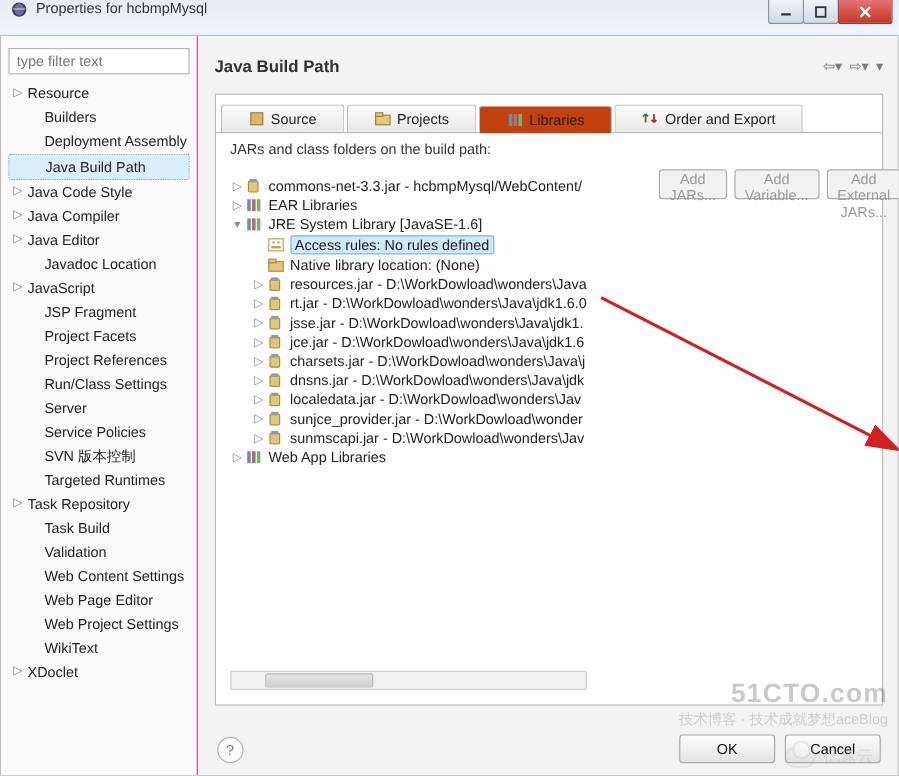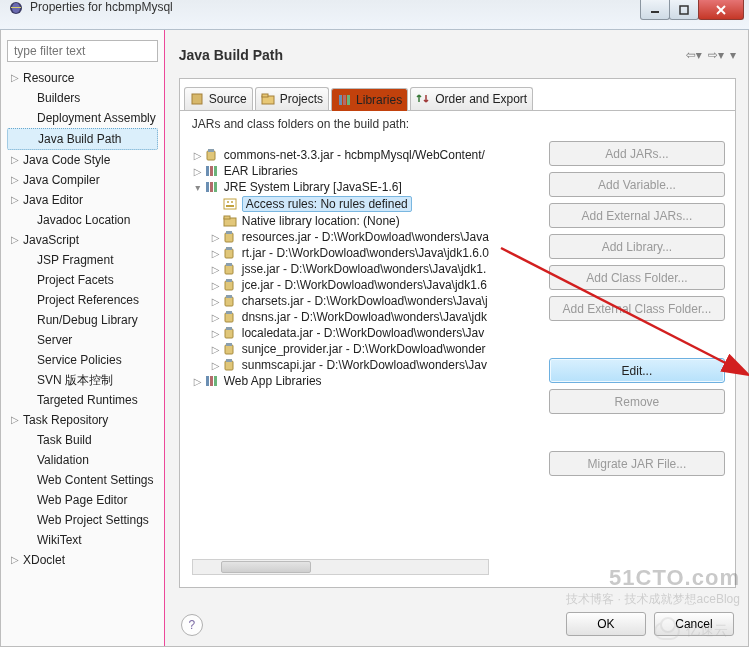--- a/index.html
+++ b/index.html
@@ -27,38 +27,38 @@
 
   .right-pane { flex:1; display:flex; flex-direction:column; padding:10px 14px 10px 14px; position:relative; }
   .page-header { display:flex; align-items:center; height:30px; }
   .page-header h1 { font-size:14px; font-weight:bold; margin:0; flex:1; color:#313131; }
   .tool-icons { display:flex; gap:6px; color:#7c7c7c; }
   .tool-icons span { font-size:12px; }
 
   .content-box { border:1px solid #bcbcbc; background:#fff; margin-top:8px; padding:6px 0 6px 0; position:relative; height:510px; }
   
   .tabs { display:flex; padding:2px 4px 0 4px; border-bottom:1px solid #bcbcbc; }
-  .tab { display:flex; align-items:center; gap:5px; padding:4px 5px; border:1px solid #bcbcbc; border-bottom:none; background:linear-gradient(#fbfbfb,#e9e9e9); border-radius:3px 3px 0 0; margin-right:2px; cursor:pointer; }
+  .tab { display:flex; align-items:center; gap:5px; padding:4px 22px; border:1px solid #bcbcbc; border-bottom:none; background:linear-gradient(#fbfbfb,#e9e9e9); border-radius:3px 3px 0 0; margin-right:2px; cursor:pointer; }
   .tab.active { background:#c2410c; position:relative; top:1px; }
   .tab .ticon { width:14px;height:14px; display:flex;align-items:center;justify-content:center; }
 
   .bp-body { display:flex; padding:10px 10px 0 10px; height:calc(100% - 30px);gap:48px; }
   .bp-desc { position:absolute; left:12px; top:38px; font-size:12px; color:#333; }
   .tree-area { flex:1; margin-top:26px; overflow:hidden; position:relative; }
   .tree { font-size:12px; }
   .tree .tnode { display:flex; align-items:center; padding:1px 2px; white-space:nowrap; }
   .tree .tnode .arrow { width:12px; display:inline-block; color:#8a8a8a; font-size:10px; text-align:center; }
   .tree .tnode .ticon-jar { width:16px; height:14px; margin-right:4px; display:flex;align-items:center;justify-content:center; }
   .tree .tnode.l2 { padding-left:20px; }
   .tree .tnode.selected .label { background:#cfe8fb; border:1px solid #7ab7e0; border-radius:2px; padding:0 3px; }
 
   .scroll-h { position:absolute; left:2px; right:2px; bottom:2px; height:16px; background:#f0f0f0; border:1px solid #d0d0d0; }
   .scroll-h .thumb { position:absolute; top:1px; left:28px; width:90px; height:12px; background:linear-gradient(#e4e4e4,#cfcfcf); border:1px solid #bbb; border-radius:2px; }
 
-  .btn-stack { width:176px; margin-left:10px; margin-top:20px; display:flex; flex-direction:column; gap:6px; }
+  .btn-stack { width:176px; margin-left:10px; margin-top:20px; display:flex; flex-direction:row; gap:6px; }
   .btn { height:25px; border:1px solid #adadad; background:#eee; border-radius:3px; color:#222; padding:0 8px; }
   .btn.disabled { color:#9a9a9a; background:#f2f2f2; }
   .btn.primary { background:linear-gradient(#d9f0fe,#b6e1fb); border-color:#6db0e0; box-shadow:inset 0 0 0 1px #eff9ff; }
   .btn.spacer { visibility:hidden; }
 
   
   .dlg-buttons { position:absolute; right:16px; bottom:10px; display:flex; gap:8px; }
   .dlg-btn { width:80px; height:24px; border:1px solid #aaa; border-radius:3px; background:linear-gradient(#fefefe,#e3e3e3); }
   .help-circle { position:absolute; left:16px; bottom:10px; width:22px; height:22px; border:1px solid #b0b0b0; border-radius:50%; display:flex;align-items:center;justify-content:center; color:#7b6aa4; background:#fdfdfd; }
 
@@ -153,21 +153,21 @@
         <div class="node indent1">
           <span class="arrow"></span>
           <span>Project Facets</span>
         </div>
         <div class="node indent1">
           <span class="arrow"></span>
           <span>Project References</span>
         </div>
         <div class="node indent1">
           <span class="arrow"></span>
-          <span>Run/Debug Library</span>
+          <span>Run/Class Settings</span>
         </div>
         <div class="node indent1">
           <span class="arrow"></span>
           <span>Server</span>
         </div>
         <div class="node indent1">
           <span class="arrow"></span>
           <span>Service Policies</span>
         </div>
         <div class="node indent1">

